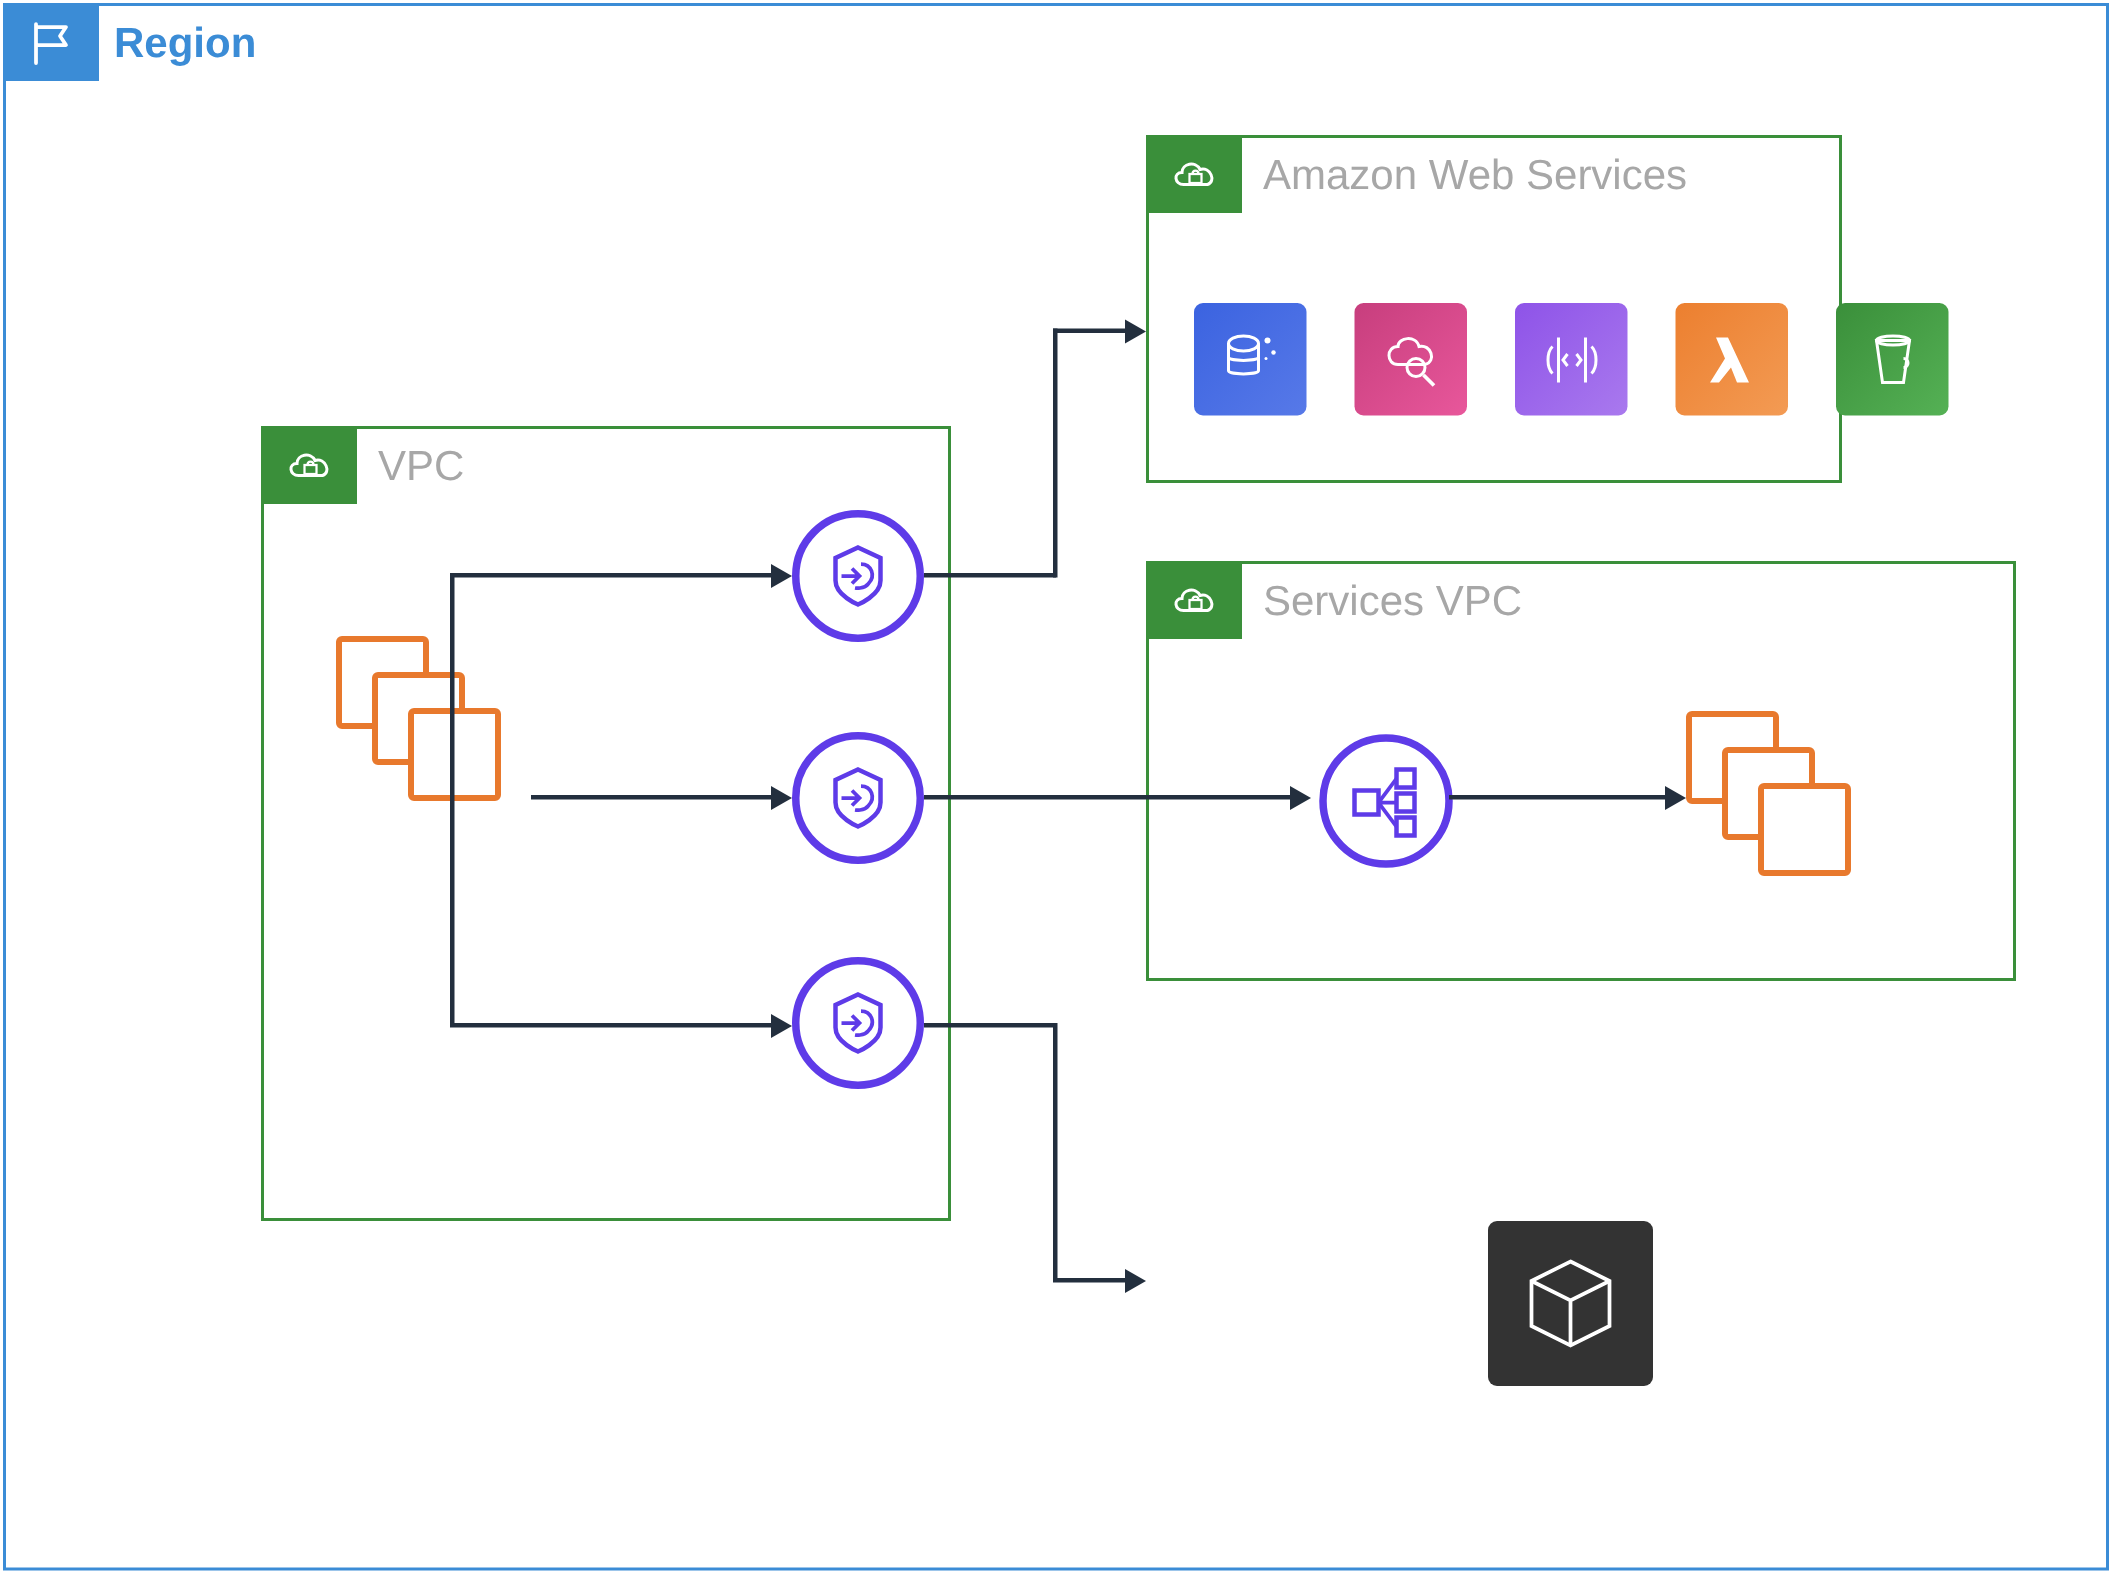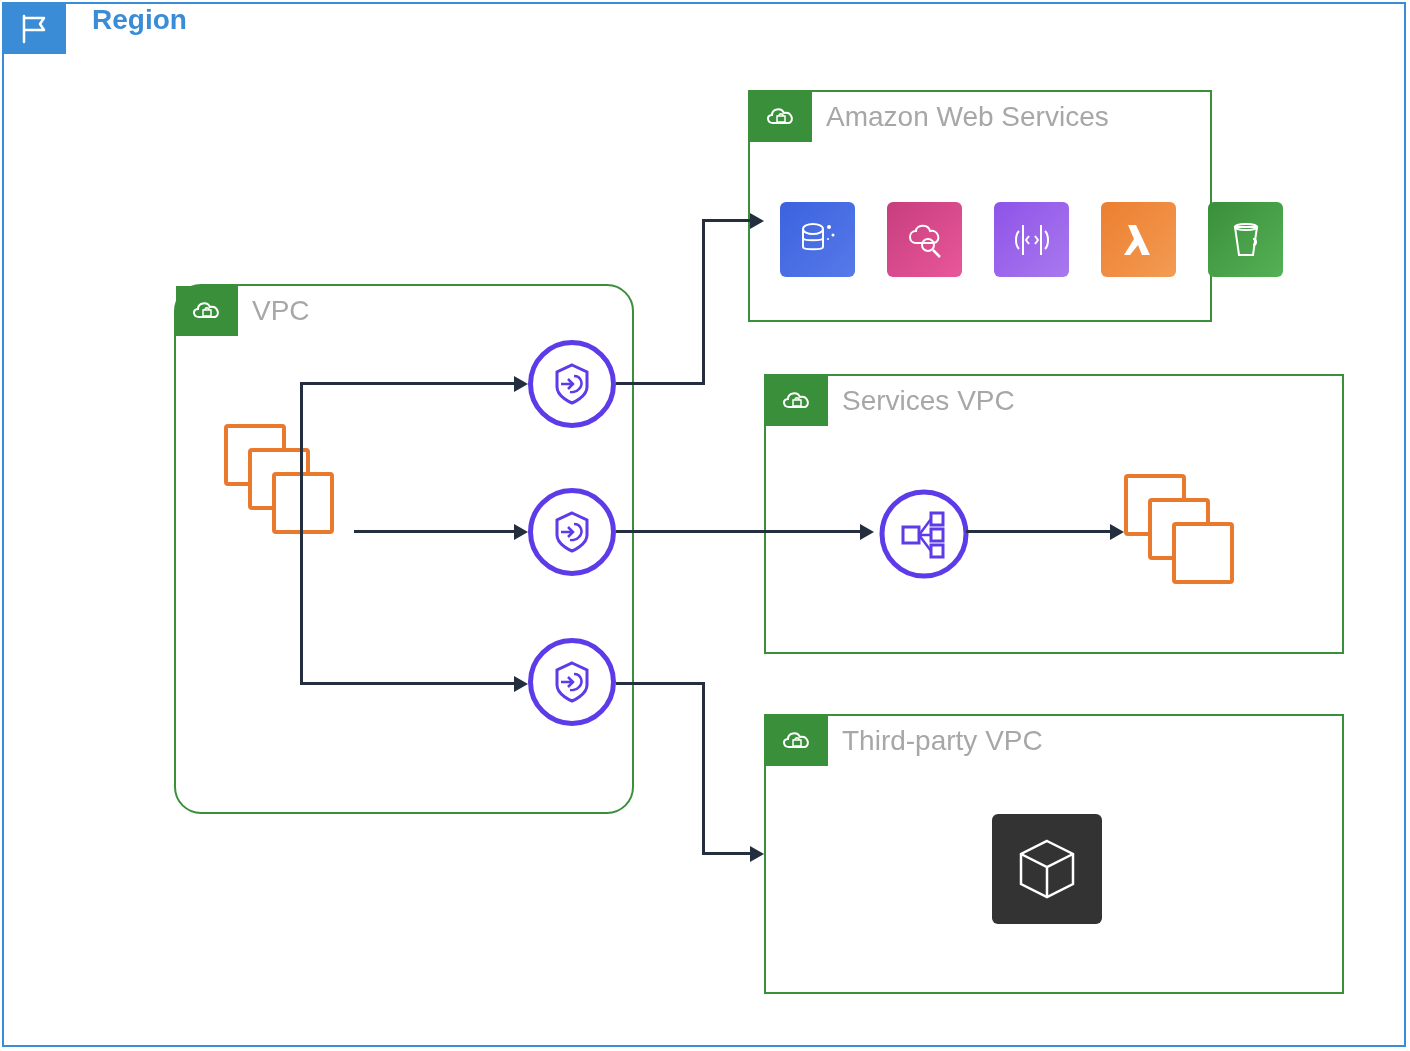--- a/index.html
+++ b/index.html
@@ -16,22 +16,22 @@
       top: 2px;
       width: 1404px;
       height: 1045px;
       border: 2px solid #3b8cd6;
     }
     .region-badge {
       position: absolute;
       left: 0;
       top: 0;
       display: flex;
-      align-items: flex-start;
-      gap: 26px;
+      align-items: center;
+      gap: 10px;
     }
     .region-icon-sq {
       width: 62px;
       height: 50px;
       background: #3b8cd6;
       display: flex;
       align-items: center;
       justify-content: center;
     }
     .region-text {
@@ -140,21 +140,21 @@
 <div class="region-box">
   <div class="region-badge">
     <div class="region-icon-sq">
       <svg width="30" height="30" viewBox="0 0 30 30">
         <path d="M4 2 L4 28 M4 4 L24 4 L20 10 L24 16 L4 16" stroke="#fff" stroke-width="2.5" fill="none" stroke-linecap="round" stroke-linejoin="round"></path>
       </svg>
     </div>
     <div class="region-text">Region</div>
   </div>
 
-  <div class="vpc-box" style="left:170px; top:280px; width:460px; height:530px;border-radius:27px;">
+  <div class="vpc-box" style="left:170px; top:280px; width:460px; height:530px;">
     <div class="vpc-badge">
       <div class="vpc-icon-sq">
         <svg width="36" height="28" viewBox="0 0 36 28">
           <path d="M10 20 C4 20 3 12 9 12 C9 6 18 4 21 10 C28 8 32 18 26 20 Z" stroke="#fff" stroke-width="2" fill="none"></path>
           <rect x="14" y="13" width="8" height="6" stroke="#fff" stroke-width="1.5" fill="none"></rect>
           <path d="M16 13 C16 10 20 10 20 13" stroke="#fff" stroke-width="1.5" fill="none"></path>
         </svg>
       </div>
       <div class="vpc-text">VPC</div>
     </div>
@@ -181,21 +181,21 @@
     </svg>
   </div>
   <div class="endpoint-circle" style="left:524px; top:634px;">
     <svg width="50" height="50" viewBox="0 0 50 50">
       <path d="M25 6 L40 13 L40 28 C40 38 25 44 25 44 C25 44 10 38 10 28 L10 13 Z" stroke="#5e3be8" stroke-width="3" fill="none"></path>
       <path d="M14 25 L25 25 M21 20 L26 25 L21 30" stroke="#5e3be8" stroke-width="2.5" fill="none"></path>
       <path d="M27 17 C34 17 37 25 32 30 C29 34 23 33 23 33" stroke="#5e3be8" stroke-width="2.5" fill="none"></path>
     </svg>
   </div>
 
-  <div class="vpc-box" style="left:744px; top:86px; width:464px; height:232px;text-decoration:underline;">
+  <div class="vpc-box" style="left:760px; top:86px; width:464px; height:232px;text-decoration:underline;">
     <div class="vpc-badge">
       <div class="vpc-icon-sq">
         <svg width="36" height="28" viewBox="0 0 36 28">
           <path d="M10 20 C4 20 3 12 9 12 C9 6 18 4 21 10 C28 8 32 18 26 20 Z" stroke="#fff" stroke-width="2" fill="none"></path>
           <rect x="14" y="13" width="8" height="6" stroke="#fff" stroke-width="1.5" fill="none"></rect>
           <path d="M16 13 C16 10 20 10 20 13" stroke="#fff" stroke-width="1.5" fill="none"></path>
         </svg>
       </div>
       <div class="vpc-text">Amazon Web Services</div>
     </div>
@@ -262,32 +262,20 @@
       <path d="M40 46 L52 30 M40 46 L52 46 M40 46 L52 62" stroke="#5e3be8" stroke-width="2.5"></path>
     </svg>
   </div>
 
   <div class="subnets" style="left:1120px; top:470px; width:130px; height:130px;">
     <div class="sq" style="left:0; top:0;"></div>
     <div class="sq" style="left:24px; top:24px;"></div>
     <div class="sq" style="left:48px; top:48px;"></div>
   </div>
 
-  <div class="vpc-box" style="left:760px; top:710px; width:580px; height:280px;">
-    <div class="vpc-badge">
-      <div class="vpc-icon-sq">
-        <svg width="36" height="28" viewBox="0 0 36 28">
-          <path d="M10 20 C4 20 3 12 9 12 C9 6 18 4 21 10 C28 8 32 18 26 20 Z" stroke="#fff" stroke-width="2" fill="none"></path>
-          <rect x="14" y="13" width="8" height="6" stroke="#fff" stroke-width="1.5" fill="none"></rect>
-          <path d="M16 13 C16 10 20 10 20 13" stroke="#fff" stroke-width="1.5" fill="none"></path>
-        </svg>
-      </div>
-      <div class="vpc-text">Third-party VPC</div>
-    </div>
-  </div>
 
   <div class="box3d" style="left:988px; top:810px;">
     <svg width="80" height="80" viewBox="0 0 80 80">
       <path d="M40 12 L66 25 L66 55 L40 68 L14 55 L14 25 Z" stroke="#fff" stroke-width="2.5" fill="none"></path>
       <path d="M14 25 L40 38 L66 25 M40 38 L40 68" stroke="#fff" stroke-width="2.5" fill="none"></path>
     </svg>
   </div>
 
   <div class="arrow-line" style="left:296px; top:378px; width:3px; height:302px;"></div>
 

